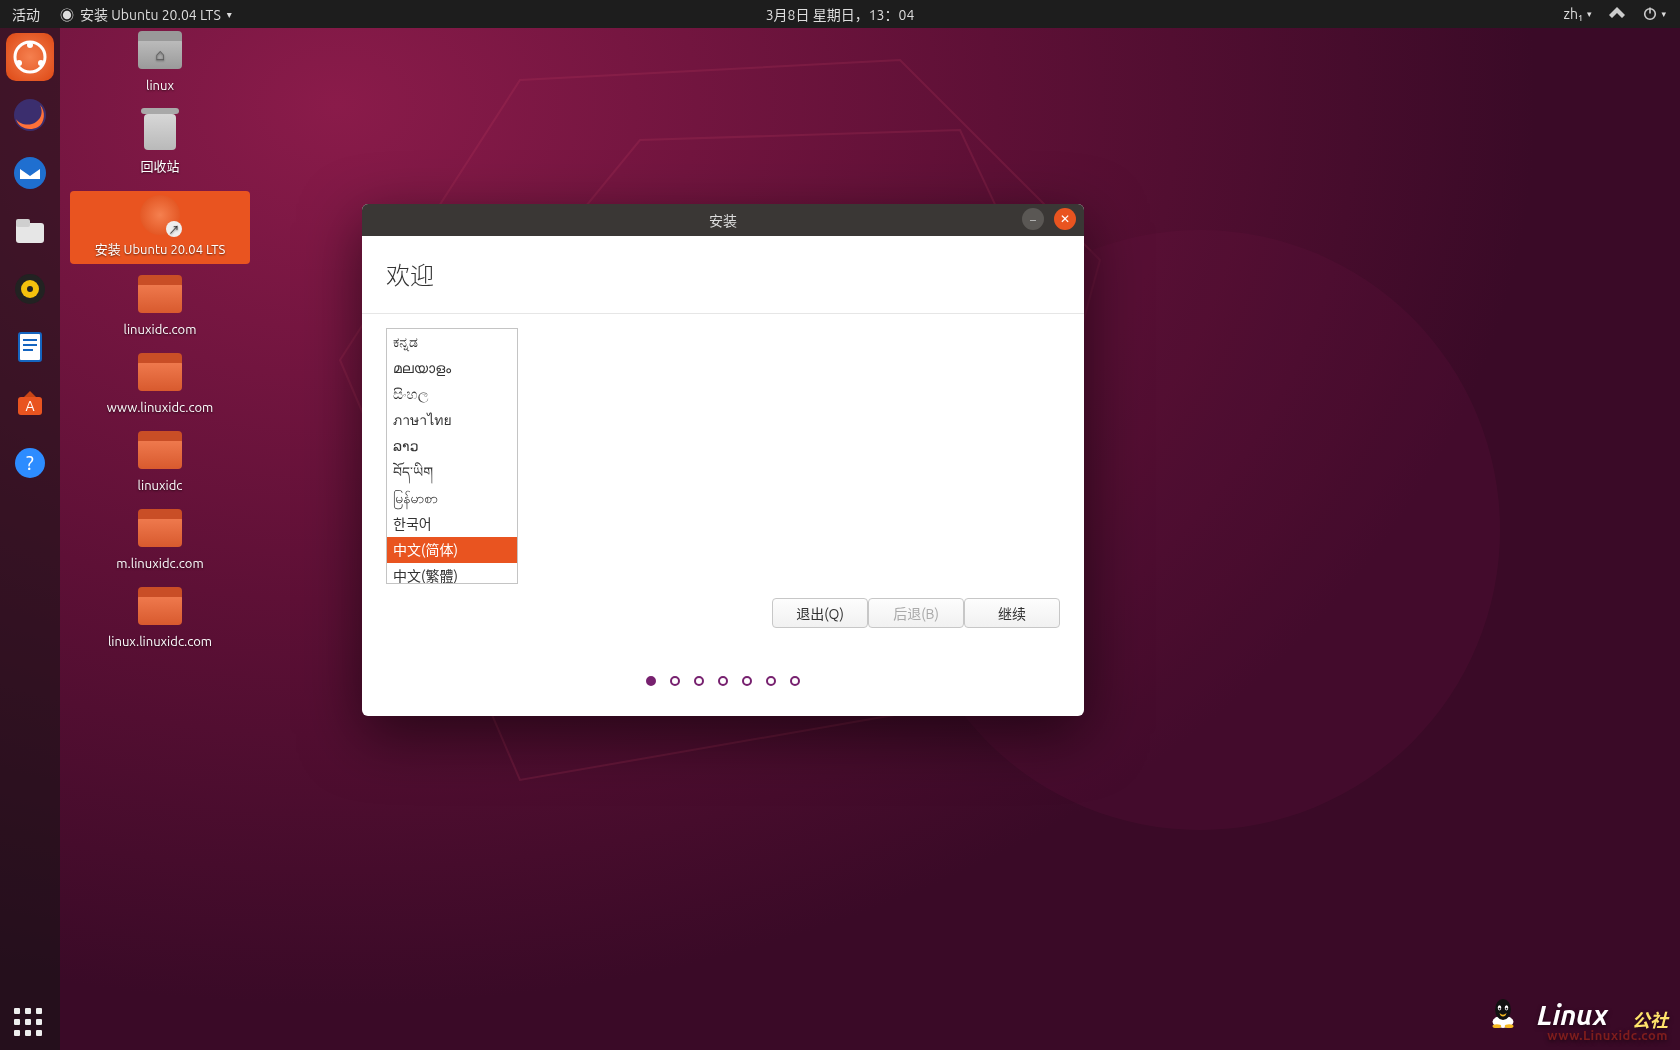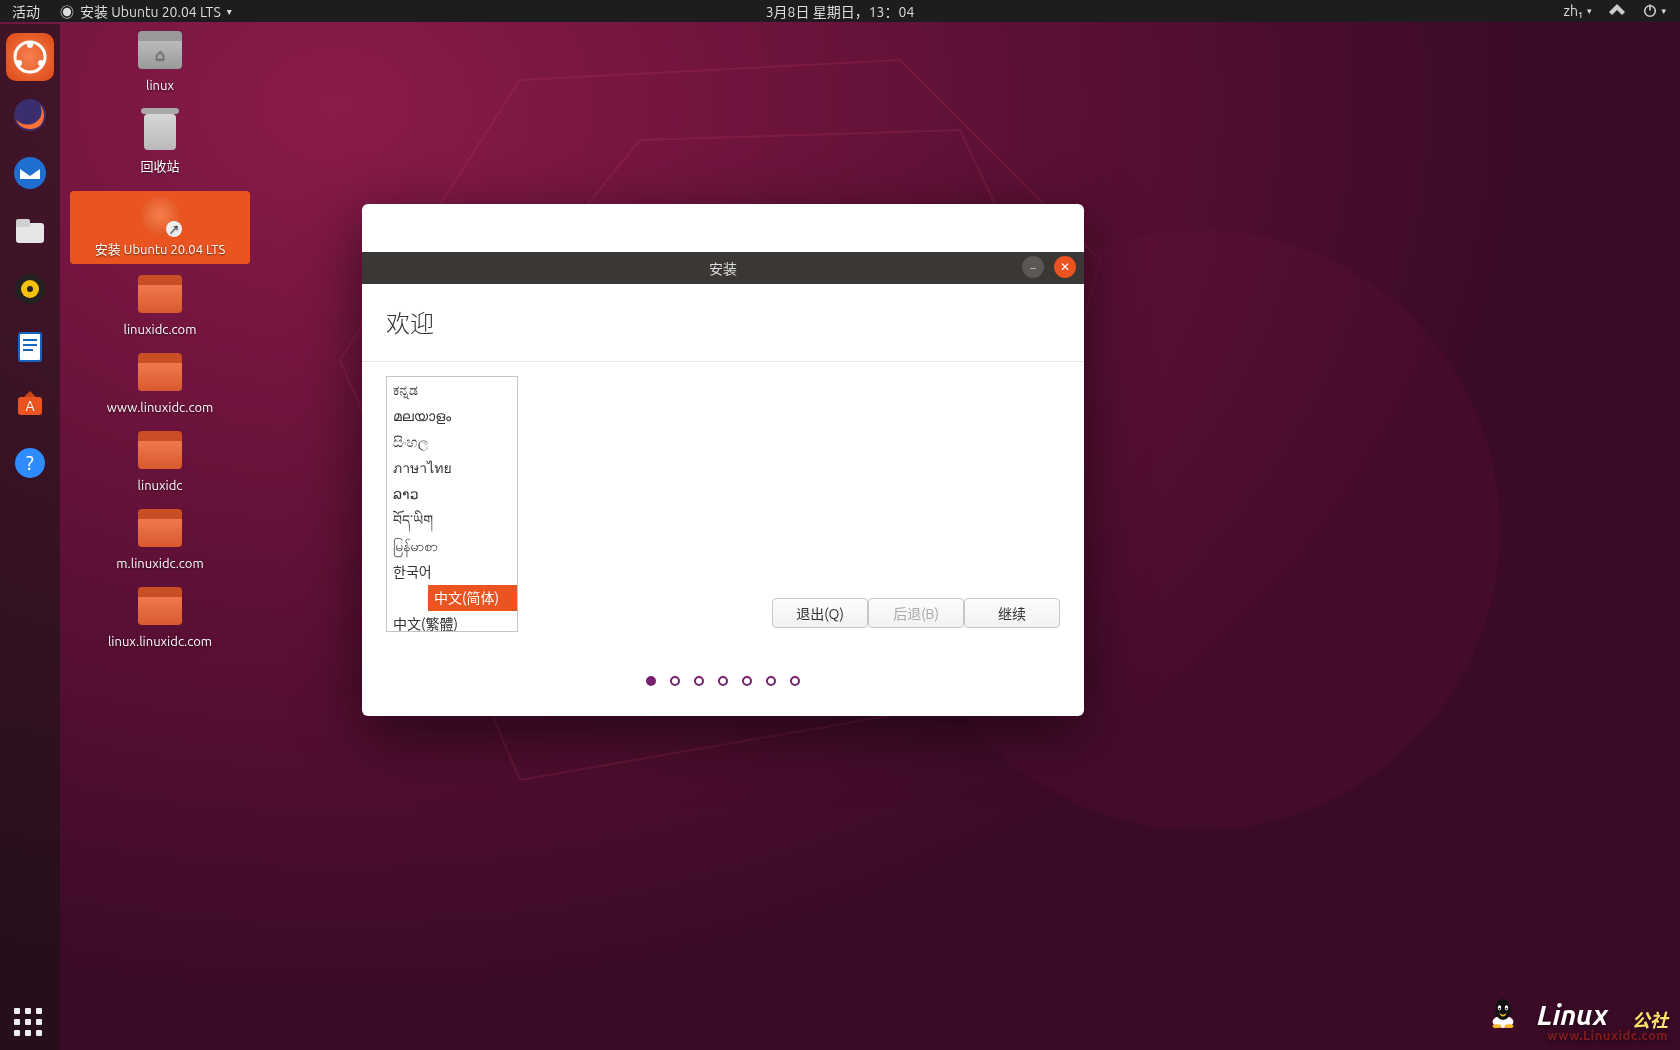--- a/index.html
+++ b/index.html
@@ -9,21 +9,21 @@
     position: relative;
   }
   
   .wallpaper-art {
     position: absolute; inset:0; pointer-events:none; opacity:0.35;
   }
   .wallpaper-art svg { width:100%; height:100%; }
 
   
   .topbar {
-    position: absolute; top:0; left:0; right:0; height:22px;
+    position: absolute; top:0; left:0; right:0; height:28px;
     background:#1d1d1d; color:#ddd; display:flex; align-items:center;
     font-size:14px; z-index:50;
   }
   .topbar .activities { padding:0 12px; cursor:pointer; }
   .topbar .appmenu { display:flex; align-items:center; gap:6px; padding:0 8px; cursor:pointer; }
   .appmenu .down-icon { font-size:10px; }
   .topbar .spacer { flex:1; }
   .topbar .clock { position:absolute; left:50%; transform:translateX(-50%); cursor:pointer; }
   .topbar .tray { display:flex; align-items:center; gap:18px; padding-right:14px;margin-left:8px; }
   .tray span { cursor:pointer; display:flex; align-items:center; gap:4px; }
@@ -86,38 +86,38 @@
   }
 
   
   .installer {
     position:absolute; left:362px; top:204px; width:722px; height:512px;
     background:#fff; border-radius:6px; overflow:hidden;
     box-shadow:0 18px 60px rgba(0,0,0,0.55);
     z-index:30; display:flex; flex-direction:column;
   }
   .titlebar {
-    height:32px; background:#3a3735; color:#ddd; display:flex; align-items:center; justify-content:center; position:relative; font-size:14px;margin-top:48px;
+    height:32px; background:#3a3735; color:#ddd; display:flex; align-items:center; justify-content:center; position:relative; font-size:14px;
   }
   .titlebar .win-controls { position:absolute; right:8px; top:4px; display:flex; gap:10px; }
   .win-btn { width:22px; height:22px; border-radius:50%; display:flex; align-items:center; justify-content:center; font-size:12px; cursor:pointer; }
   .win-min { background:#5a5754; color:#ccc; }
   .win-close { background:#e95420; color:#fff; }
 
   .installer-body { flex:1; padding:20px 24px 20px; display:flex; flex-direction:column; position:relative; }
   .welcome-title { font-size:24px; font-weight:300; color:#333; }
   .body-divider { height:1px; background:#e6e6e6; margin:22px -24px 14px; }
 
   .lang-list {
     width:132px; height:256px; border:1px solid #c4c4c4; overflow-y:auto; font-size:14px;
     color:#333;
   }
   .lang-list::-webkit-scrollbar{ width:0; }
   .lang-item { padding:3px 6px; cursor:pointer; white-space:nowrap; line-height:20px; }
-  .lang-item.selected { background:#e95420; color:#fff;margin-left:41px; }
+  .lang-item.selected { background:#e95420; color:#fff; }
 
   .button-row { position:absolute; right:24px; bottom:88px; display:flex; }
   .ubtn {
     min-width:96px; height:30px; padding:0 14px; border:1px solid #c7c7c7; border-radius:4px;
     background:linear-gradient(#fdfdfd,#f1f1f1); font-size:14px; color:#333; cursor:pointer;
     display:flex; align-items:center; justify-content:center;
   }
   .ubtn.disabled { color:#aaa; cursor:default; }
 
   .pager { position:absolute; left:0; right:0; bottom:30px; display:flex; justify-content:center; gap:14px; }

